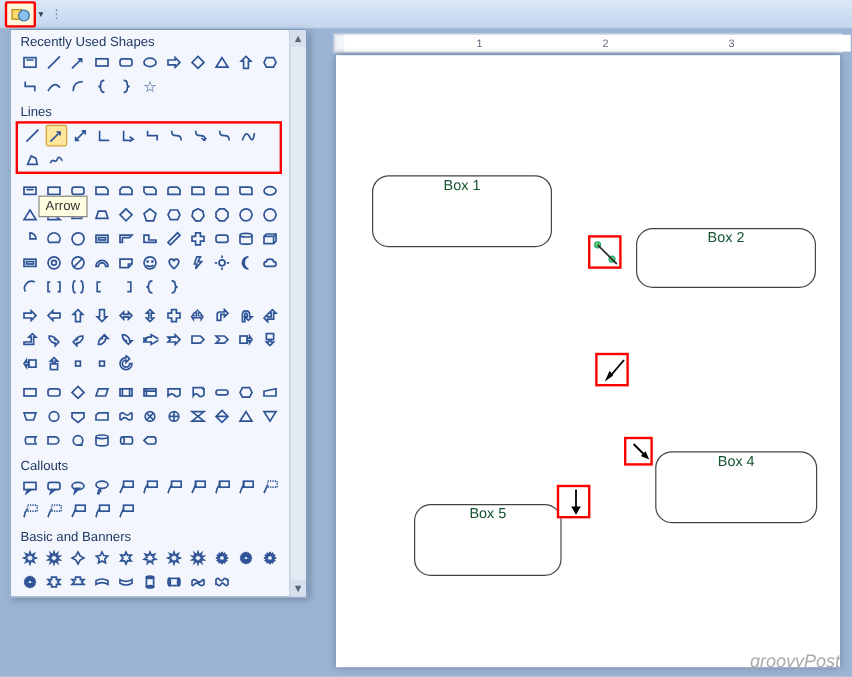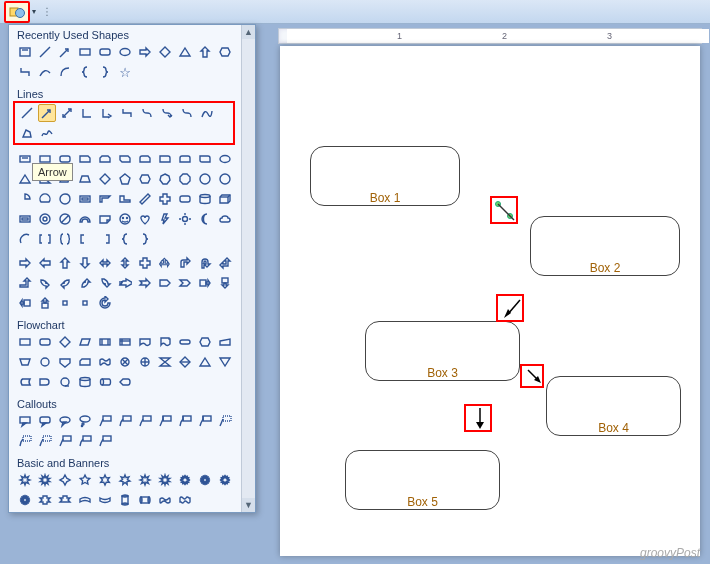--- a/index.html
+++ b/index.html
@@ -151,42 +151,42 @@
     height: 510px;
     background: #fff;
     box-shadow: 0 0 6px rgba(0,0,0,0.3);
   }
   .box {
     position: absolute;
     border: 1px solid #444;
     border-radius: 14px;
     background: #fff;
     display: flex;
-    align-items: flex-end;
+    align-items: flex-start;
     justify-content: center;
     font-size: 12px;
-    color: #a16207;
+    color: #14532d;
   }
   .red-marker {
     position: absolute;
     border: 2px solid red;
     background: #fff;
     width: 28px;
     height: 28px;
     display: flex;
     align-items: center;
     justify-content: center;
   }
   .watermark {
     position: absolute;
     bottom: 4px;
     right: 10px;
     font-style: italic;
     color: #aaa;
-    font-size: 12px;
+    font-size: 15px;
     z-index: 100;
   }
   .handle {
     width: 6px; height: 6px; border-radius: 50%;
     background: #6bd46b;
     border: 1px solid #2a7;
     position: absolute;
   }
   svg.shape-glyph { width:14px; height:14px; }
   svg.shape-glyph * { fill:none; stroke:#2f5496; stroke-width:1.4; }
@@ -212,30 +212,27 @@
     <span style="position:absolute;left:110px;top:2px">1</span>
     <span style="position:absolute;left:215px;top:2px">2</span>
     <span style="position:absolute;left:320px;top:2px">3</span>
   </div>
 </div>
 
 <div class="paper">
   <div class="box" style="top:100px;left:30px;width:150px;height:60px">
       <span>Box 1</span>
     </div>
-  <div class="box" style="top:170px;left:250px;width:150px;height:60px">
+  <div class="box" style="top:144px;left:250px;width:150px;height:50px">
       <span>Box 2</span>
-    </div>
-  <div class="box" style="top:275px;left:85px;width:155px;height:60px">
-      <span>Box 3</span>
     </div>
   <div class="box" style="top:330px;left:266px;width:135px;height:60px">
       <span>Box 4</span>
     </div>
-  <div class="box" style="top:404px;left:65px;width:155px;height:60px">
+  <div class="box" style="top:374px;left:65px;width:123px;height:60px">
       <span>Box 5</span>
     </div>
 
   <div class="red-marker" style="top:150px;left:210px">
     <div class="handle" style="top:3px;left:3px"></div>
     <div class="handle" style="bottom:3px;right:3px"></div>
     <svg width="28" height="28" style="position:absolute;top:0;left:0">
         <line x1="6" y1="6" x2="22" y2="22" stroke="#333" stroke-width="1.5"></line>
       </svg>
   </div>
@@ -842,21 +839,20 @@
         </div>
         <div class="shape-icon">
           <svg class="shape-glyph">
             <path d="M12,7 A5,5 0 1 1 7,2 L7,0 L10,3 L7,6 L7,4 A3,3 0 1 0 10,7 Z"></path>
           </svg>
         </div>
       </div>
   </div>
 
   <div class="category">
-    <div class="cat-header">Flowchart</div>
     <div class="icon-row" id="flowchart-row">
         <div class="shape-icon">
           <svg class="shape-glyph">
             <rect x="2" y="4" width="10" height="6"></rect>
           </svg>
         </div>
         <div class="shape-icon">
           <svg class="shape-glyph">
             <rect x="2" y="4" width="10" height="6" rx="2"></rect>
           </svg>

